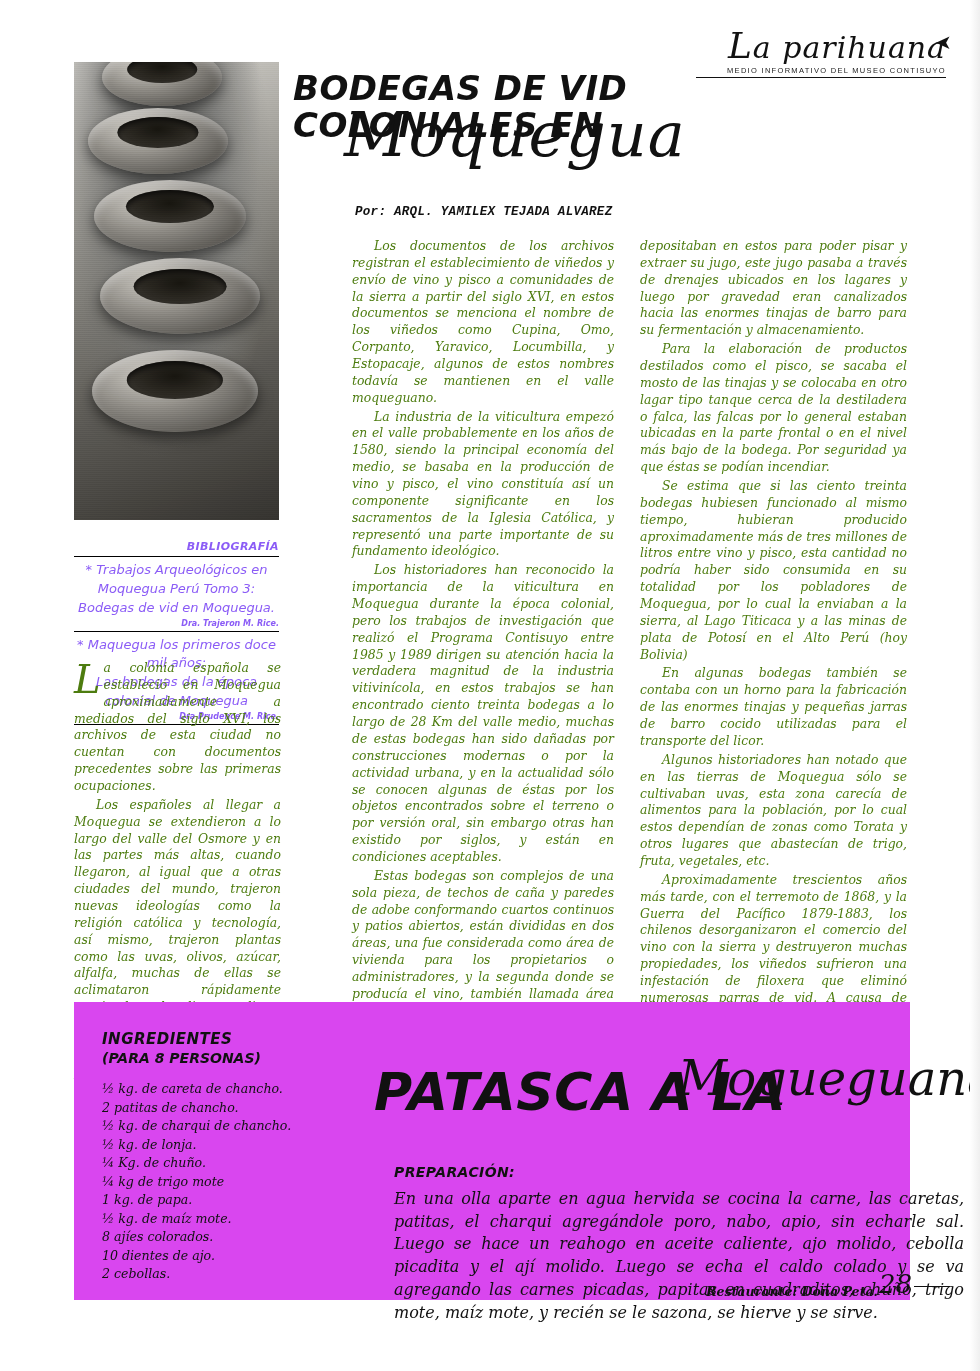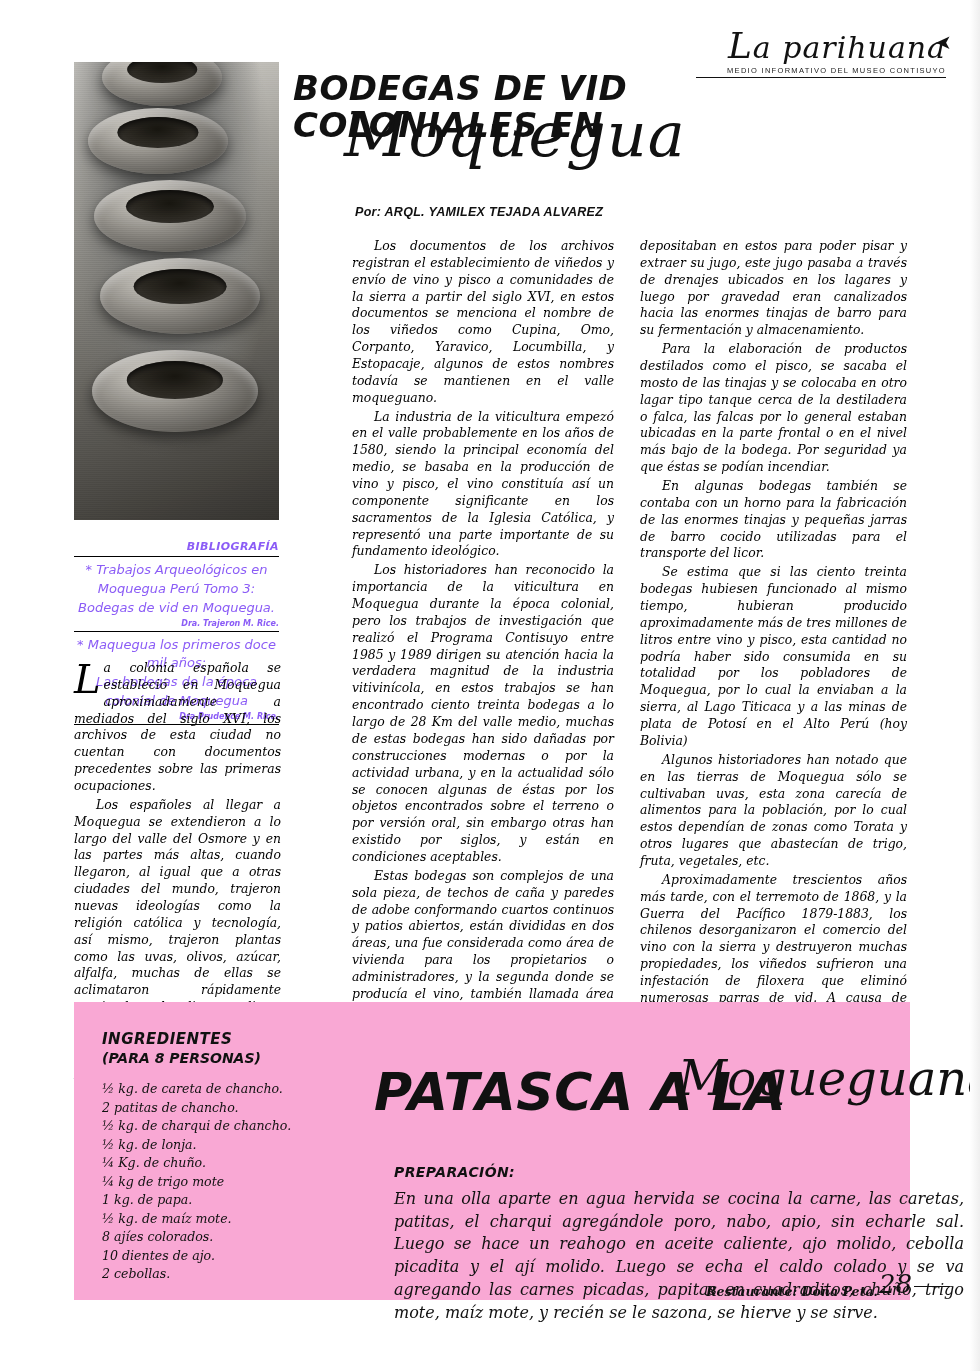--- a/index.html
+++ b/index.html
@@ -75,21 +75,21 @@
     font-style:italic;
     font-size:62px;
     color:#111;
     letter-spacing:1px;
     white-space:nowrap;
     margin-left:44px;
   }
   .byline{
     position:absolute;
     left:355px; top:205px;
-    font-family:Liberation Sans, sans-serif;
+    font-family:Liberation Mono, monospace;
     font-style:italic;
     font-weight:bold;
     font-size:12.5px;
     letter-spacing:0.3px;
   }
   
   .photo{
     position:absolute;
     left:74px; top:62px;
     width:205px; height:458px;
@@ -150,41 +150,41 @@
     margin-top:1px;
   }
   
   .col{
     position:absolute;
     font-family:"DejaVu Serif", serif;
     font-style:italic;
     font-size:12.4px;
     line-height:1.36;
     text-align:justify;
-    color:#000000;
+    color:#4d7c0f;
   }
   .col p{margin:0 0 2px 0; text-indent:22px;}
   .col p.noindent{text-indent:0;}
   #col1{left:74px; top:660px; width:207px;}
   #col2{left:352px; top:238px; width:262px;}
   #col3{left:640px; top:238px; width:267px;}
   .dropcap{
     float:left;
     font-family:"DejaVu Serif", serif;
     font-style:italic;
     font-size:40px;
     line-height:30px;
     padding:4px 3px 0 0;
   }
   
   .recipe{
     position:absolute;
     left:74px; top:1002px;
     width:836px; height:298px;
-    background:#f9a8d4;
+    background:#d946ef;
   }
   .recipe .ing-head{
     position:absolute;
     left:28px; top:28px;
     font-family:"DejaVu Sans", sans-serif;
     font-style:italic;
     font-weight:bold;
     font-size:15px;
     letter-spacing:.5px;
   }
@@ -329,22 +329,22 @@
   <div class="col" id="col2">
     <p>Los documentos de los archivos registran el establecimiento de viñedos y envío de vino y pisco a comunidades de la sierra a partir del siglo XVI, en estos documentos se menciona el nombre de los viñedos como Cupina, Omo, Corpanto, Yaravico, Locumbilla, y Estopacaje, algunos de estos nombres todavía se mantienen en el valle moqueguano.</p>
     <p>La industria de la viticultura empezó en el valle probablemente en los años de 1580, siendo la principal economía del medio, se basaba en la producción de vino y pisco, el vino constituía así un componente significante en los sacramentos de la Iglesia Católica, y representó una parte importante de su fundamento ideológico.</p>
     <p>Los historiadores han reconocido la importancia de la viticultura en Moquegua durante la época colonial, pero los trabajos de investigación que realizó el Programa Contisuyo entre 1985 y 1989 dirigen su atención hacia la verdadera magnitud de la industria vitivinícola, en estos trabajos se han encontrado ciento treinta bodegas a lo largo de 28 Km del valle medio, muchas de estas bodegas han sido dañadas por construcciones modernas o por la actividad urbana, y en la actualidad sólo se conocen algunas de éstas por los objetos encontrados sobre el terreno o por versión oral, sin embargo otras han existido por siglos, y están en condiciones aceptables.</p>
     <p>Estas bodegas son complejos de una sola pieza, de techos de caña y paredes de adobe conformando cuartos continuos y patios abiertos, están divididas en dos áreas, una fue considerada como área de vivienda para los propietarios o administradores, y la segunda donde se producía el vino, también llamada área industrial. Esta se encuentra en las laderas de los viñedos para aprovechar la gravedad durante las fases de elaboración del vino, los lagares son de piedra, están alineados encima y en la parte trasera del complejo, las uvas se traían y se</p>
   </div>
 
   <div class="col" id="col3">
     <p class="noindent">depositaban en estos para poder pisar y extraer su jugo, este jugo pasaba a través de drenajes ubicados en los lagares y luego por gravedad eran canalizados hacia las enormes tinajas de barro para su fermentación y almacenamiento.</p>
     <p>Para la elaboración de productos destilados como el pisco, se sacaba el mosto de las tinajas y se colocaba en otro lagar tipo tanque cerca de la destiladera o falca, las falcas por lo general estaban ubicadas en la parte frontal o en el nivel más bajo de la bodega. Por seguridad ya que éstas se podían incendiar.</p>
+    <p>Se estima que si las ciento treinta bodegas hubiesen funcionado al mismo tiempo, hubieran producido aproximadamente más de tres millones de litros entre vino y pisco, esta cantidad no podría haber sido consumida en su totalidad por los pobladores de Moquegua, por lo cual la enviaban a la sierra, al Lago Titicaca y a las minas de plata de Potosí en el Alto Perú (hoy  Bolivia)</p>
     <p>En algunas bodegas también se contaba con un horno para la fabricación de las enormes tinajas y pequeñas jarras de barro cocido utilizadas para el transporte del licor.</p>
-    <p>Se estima que si las ciento treinta bodegas hubiesen funcionado al mismo tiempo, hubieran producido aproximadamente más de tres millones de litros entre vino y pisco, esta cantidad no podría haber sido consumida en su totalidad por los pobladores de Moquegua, por lo cual la enviaban a la sierra, al Lago Titicaca y a las minas de plata de Potosí en el Alto Perú (hoy  Bolivia)</p>
     <p>Algunos historiadores han notado que en las tierras de  Moquegua sólo se cultivaban uvas, esta zona carecía de alimentos para la población, por lo cual estos dependían de zonas como Torata y otros lugares que abastecían de trigo, fruta, vegetales, etc.</p>
     <p>Aproximadamente trescientos años más tarde, con el terremoto de 1868, y la Guerra del Pacífico 1879-1883, los chilenos desorganizaron el comercio del vino con la sierra y destruyeron muchas propiedades, los viñedos sufrieron una infestación de filoxera que eliminó numerosas parras de vid. A causa de todos estos desastres decayó la industria  vitivinícola en nuestra zona.</p>
     <p>En la actualidad muchas de estos terrenos donde se cultivaba la vid son usados para el cultivo de alfalfa, maíz, etc, pero otros, hoy en día, están retomando el cultivo de la vid.</p>
   </div>
 
   <div class="recipe">
     <div class="ing-head">INGREDIENTES</div>
     <div class="ing-sub">(PARA 8 PERSONAS)</div>
     <div class="ing-list">
       <div>½ kg. de careta de chancho.</div>

